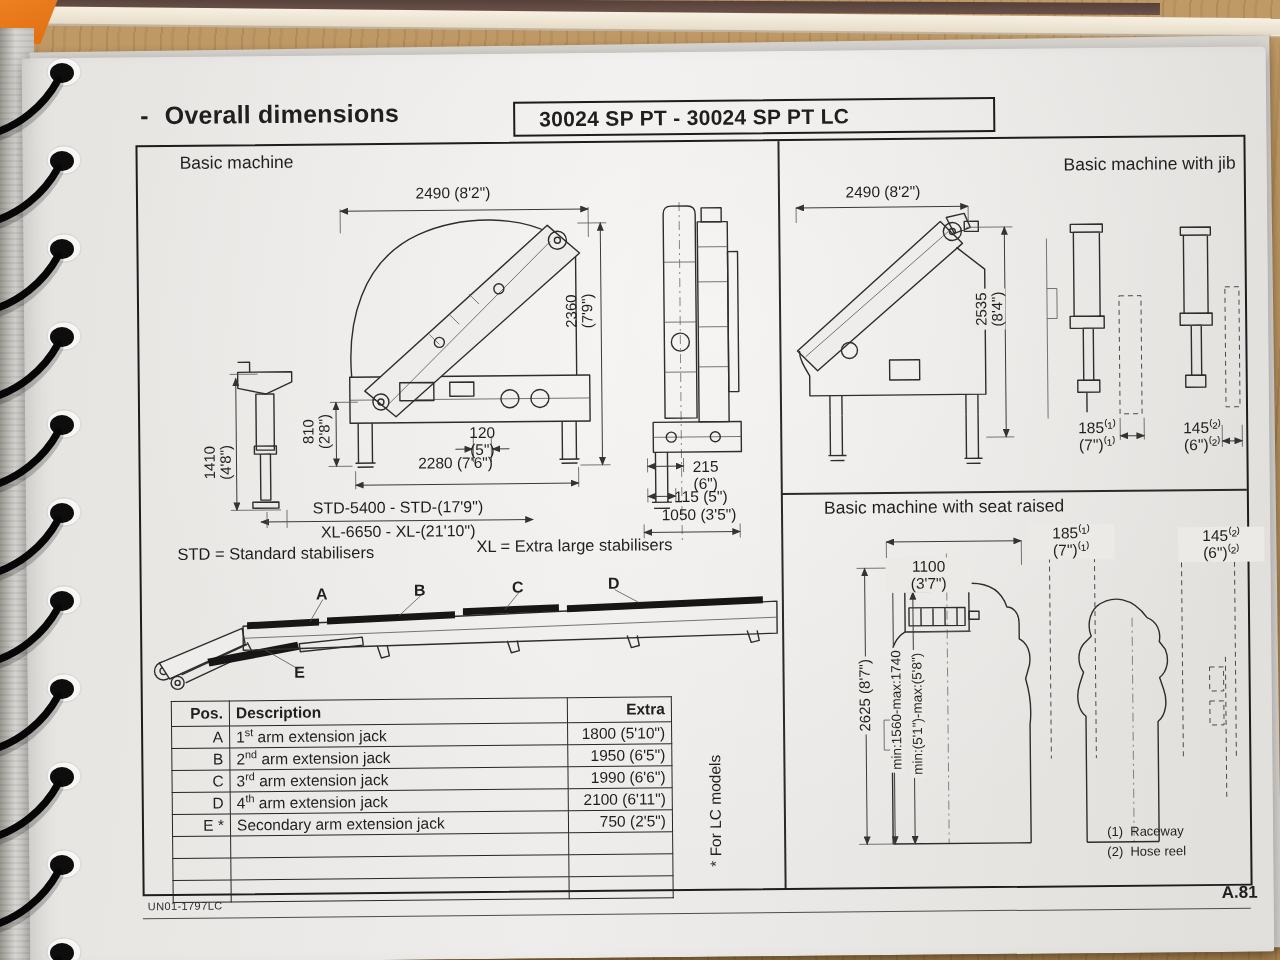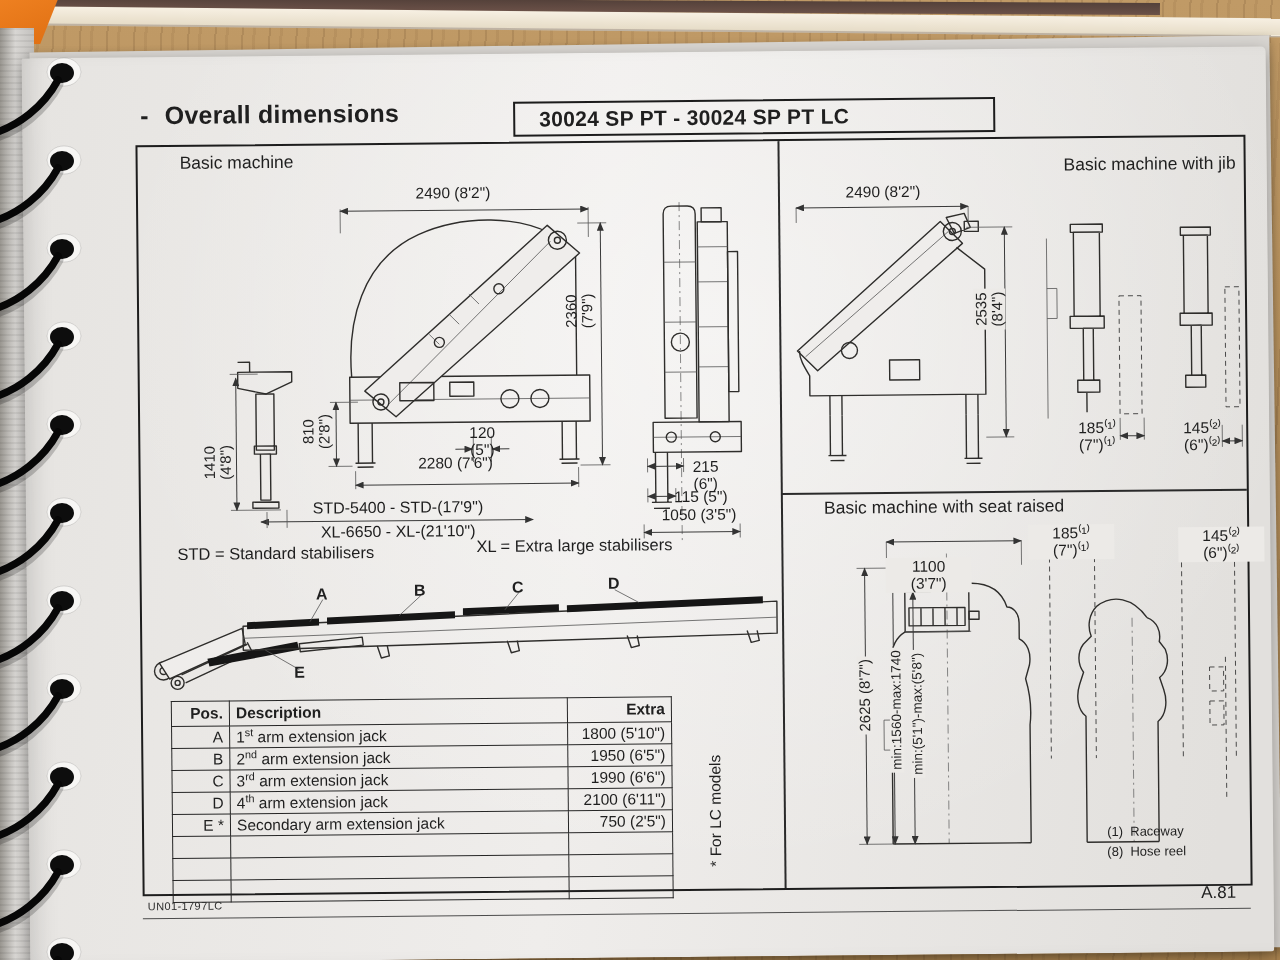--- a/index.html
+++ b/index.html
@@ -52,21 +52,21 @@
   
   table.jack{position:absolute;left:28px;top:554px;width:500px;border-collapse:collapse;table-layout:fixed;background:transparent;}
   table.jack td,table.jack th{border:1.6px solid #262626;font-size:15.5px;padding:0 6px;height:21px;overflow:hidden;white-space:nowrap;}
   table.jack th{height:24px;font-weight:bold;}
   .c{text-align:right;}
   .l{text-align:left;}
   .ord{vertical-align:super;font-size:70%;}
   
   .doc-code{position:absolute;left:118px;top:843px;font-size:11px;letter-spacing:.4px;color:#2d2d2d;}
   .bottom-rule{position:absolute;left:113px;top:861px;width:1108px;height:1.4px;background:#4c4c4c;}
-  .page-num{position:absolute;left:1150px;top:836px;width:78px;text-align:center;font-size:17px;font-weight:normal;}
+  .page-num{position:absolute;left:1150px;top:836px;width:78px;text-align:right;font-size:17px;font-weight:bold;}
   svg .mach{stroke:#2e2d2b;stroke-width:1.4;fill:none;stroke-linejoin:round;}
   svg .machf{stroke:#2e2d2b;stroke-width:1.4;fill:#efedeb;stroke-linejoin:round;}
   svg .dim{stroke:#3a3a3a;stroke-width:1;fill:none;}
   svg .ext{stroke:#555;stroke-width:.8;fill:none;}
   svg .dash{stroke:#3a3a3a;stroke-width:.9;fill:none;stroke-dasharray:5 4;}
   svg .axis{stroke:#6a6a6a;stroke-width:.8;fill:none;stroke-dasharray:9 4 2 4;}
   svg .dark{fill:#161616;stroke:none;}
 </style>
 </head>
 <body>
@@ -272,21 +272,21 @@
     <div class="dl mask" style="left:744px;top:386px;width:80px;margin-top:32px;">1100
 (3'7")</div>
     <div class="dl mask" style="left:887px;top:386px;width:80px;">185⁽¹⁾
 (7")⁽¹⁾</div>
     <div class="dl mask" style="left:1037px;top:390px;width:80px;">145⁽²⁾
 (6")⁽²⁾</div>
     <div class="vl mask" style="left:722px;top:555px;">2625 (8'7")</div>
     <div class="vl mask" style="left:754px;top:570px;font-size:13.5px;">min:1560-max:1740</div>
     <div class="vl mask" style="left:775px;top:574px;font-size:13.5px;">min:(5'1")-max:(5'8")</div>
     <div class="fn" style="left:963px;top:686px;">(1)  Raceway</div>
-    <div class="fn" style="left:963px;top:706px;">(8)  Hose reel</div>
+    <div class="fn" style="left:963px;top:706px;">(2)  Hose reel</div>
 
     <div class="boom-letter" style="left:168px;top:440px;">A</div>
     <div class="boom-letter" style="left:266px;top:437px;">B</div>
     <div class="boom-letter" style="left:364px;top:435px;">C</div>
     <div class="boom-letter" style="left:460px;top:432px;">D</div>
     <div class="boom-letter" style="left:145px;top:518px;">E</div>
     <div class="vl" style="left:572px;top:669px;font-size:15.5px;">* For LC models</div>
 
     <table class="jack">
       <colgroup>

